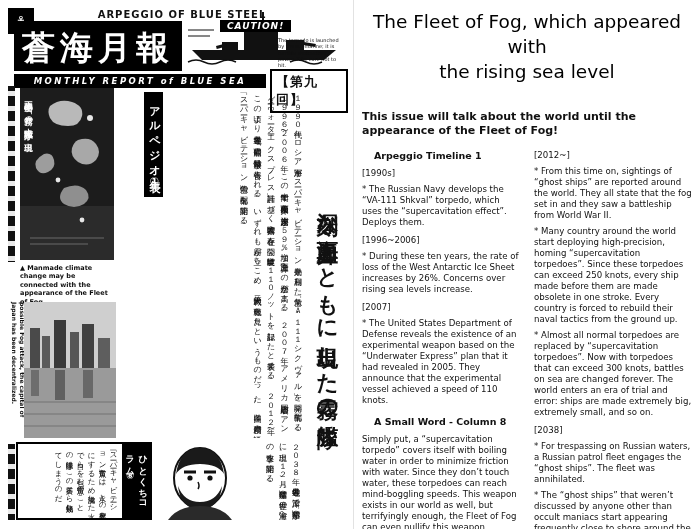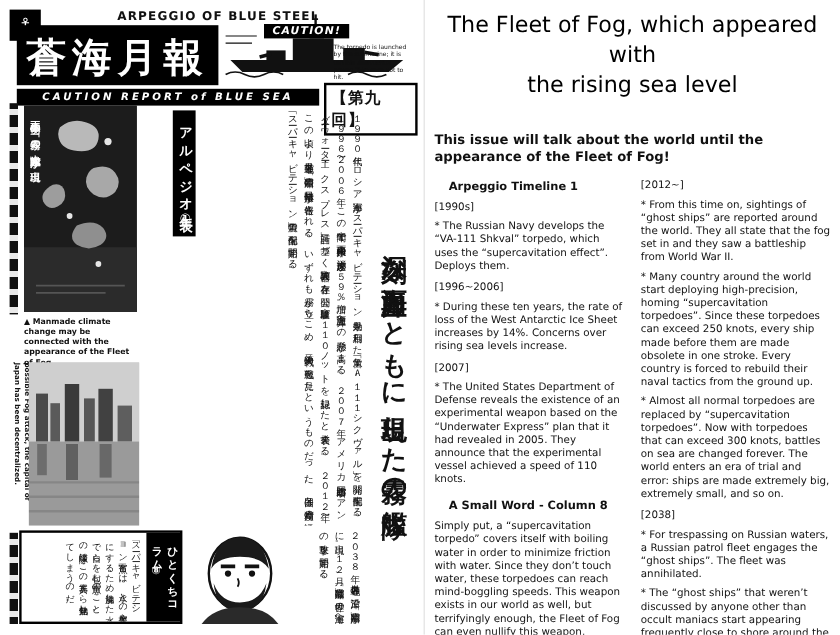--- a/index.html
+++ b/index.html
@@ -96,21 +96,21 @@
         <rect x="30" y="36" width="10" height="3" fill="#111" transform="rotate(-14 30 36)"></rect>
         <rect x="118" y="32" width="12" height="3" fill="#111" transform="rotate(10 118 32)"></rect>
         <path d="M2 52 q8 -4 16 0 q8 4 16 0 q8 -4 16 0" stroke="#111" stroke-width="1.4" fill="none"></path>
         <path d="M104 52 q8 -4 16 0 q8 4 16 0" stroke="#111" stroke-width="1.4" fill="none"></path>
         <path d="M2 20 L28 20 M2 26 L24 26" stroke="#111" stroke-width="1" fill="none"></path>
       </svg>
       <span class="caution-tag">CAUTION!</span>
       <div class="art-note">The torpedo is launched by the submarine; it is terrible destructive power. Take care not to hit.</div>
     </div>
 
-    <div class="banner">CAUTION REPORT of BLUE SEA</div>
+    <div class="banner">MONTHLY REPORT of BLUE SEA</div>
 
     <div class="issue-badge">【第九回】</div>
 
     <div class="headline v">深刻な海面上昇とともに出現した霧の艦隊</div>
 
     <div class="filmstrip fs-top"></div>
     <div class="filmstrip fs-bottom"></div>
 
     <div class="map-block">
       <svg viewBox="0 0 94 172" aria-hidden="true">
@@ -189,21 +189,21 @@
 
     <div class="rp-intro">This issue will talk about the world until the appearance of the Fleet of Fog!</div>
 
     <div class="rp-cols">
 
       <div class="rp-col">
         <h3>Arpeggio Timeline 1</h3>
         <div class="sec-label">[1990s]</div>
         <p>* The Russian Navy develops the “VA-111 Shkval” torpedo, which uses the “supercavitation effect”. Deploys them.</p>
         <div class="sec-label">[1996~2006]</div>
-        <p>* During these ten years, the rate of loss of the West Antarctic Ice Sheet increases by 14%. Concerns over rising sea levels increase.</p>
+        <p>* During these ten years, the rate of loss of the West Antarctic Ice Sheet increases by 26%. Concerns over rising sea levels increase.</p>
         <div class="sec-label">[2007]</div>
         <p>* The United States Department of Defense reveals the existence of an experimental weapon based on the “Underwater Express” plan that it had revealed in 2005. They announce that the experimental vessel achieved a speed of 110 knots.</p>
         <h3 class="second">A Small Word - Column 8</h3>
         <p>Simply put, a “supercavitation torpedo” covers itself with boiling water in order to minimize friction with water. Since they don’t touch water, these torpedoes can reach mind-boggling speeds. This weapon exists in our world as well, but terrifyingly enough, the Fleet of Fog can even nullify this weapon.</p>
       </div>
 
       <div class="rp-col">
         <div class="sec-label">[2012~]</div>
         <p>* From this time on, sightings of “ghost ships” are reported around the world. They all state that the fog set in and they saw a battleship from World War II.</p>
         <p>* Many country around the world start deploying high-precision, homing “supercavitation torpedoes”. Since these torpedoes can exceed 250 knots, every ship made before them are made obsolete in one stroke. Every country is forced to rebuild their naval tactics from the ground up.</p>

